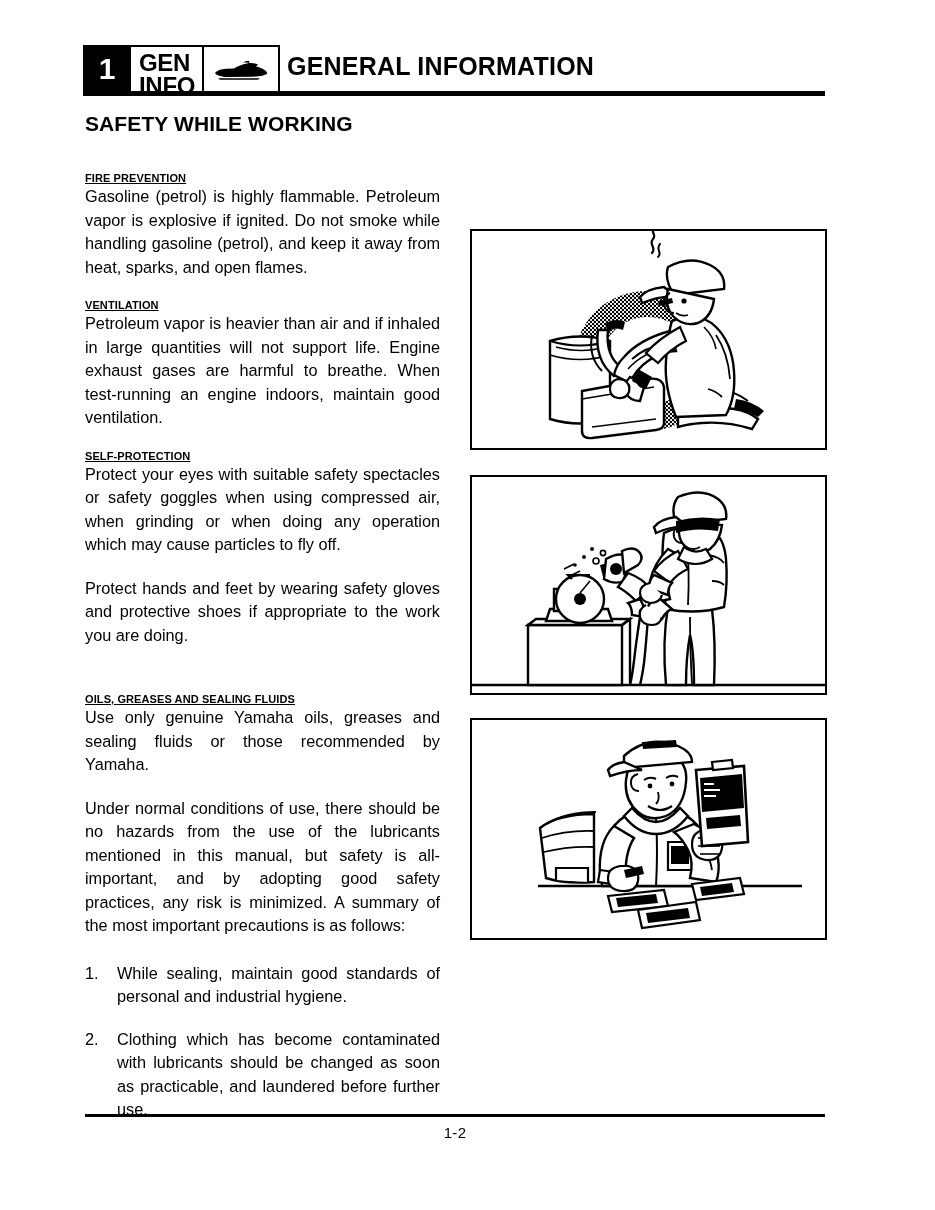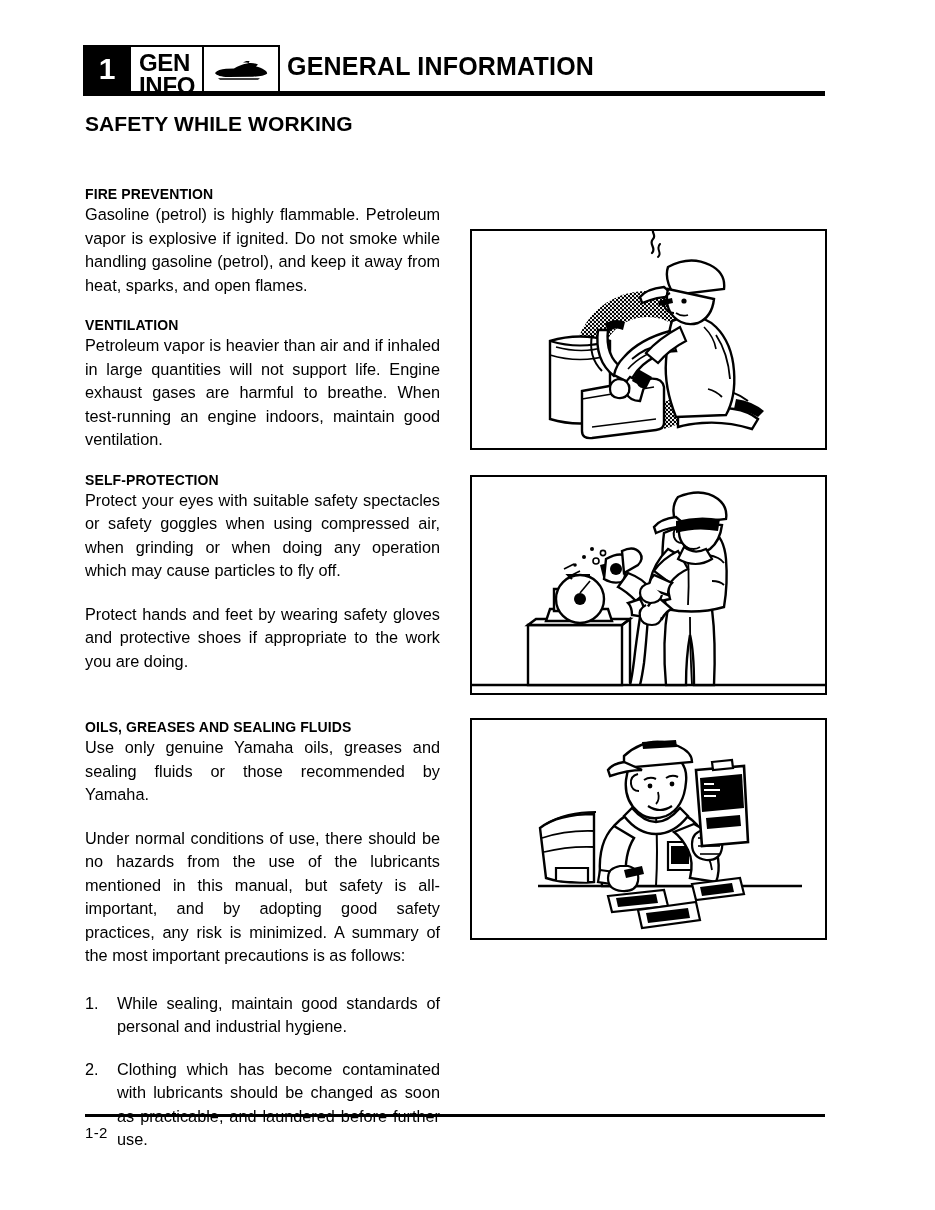--- a/index.html
+++ b/index.html
@@ -90,27 +90,28 @@
   .text-col {
     position: absolute;
     left: 85px;
     top: 112px;
     width: 355px;
   }
   .sec-title {
     font-size: 21px;
     font-weight: bold;
     letter-spacing: 0.1px;
-    margin: 0 0 26px 0;
+    margin: 0 0 12px 0;
   }
   .sub-title {
-    font-size: 14px;
+    font-size: 11px;
     font-weight: bold;
     letter-spacing: 0.1px;
     margin: 0 0 1px 0;
+    text-decoration: underline;
   }
   .para {
     font-size: 16.3px;
     line-height: 23.5px;
     text-align: justify;
     margin: 0;
   }
   .gap-sm { height: 20px; }
   .gap-md { height: 24px; }
   .gap-xl { height: 46px; }
@@ -150,20 +151,21 @@
     left: 85px;
     top: 1114px;
     width: 740px;
   }
   .footer-rule {
     width: 100%;
     height: 3px;
     background: #000000;
   }
   .footer-page {
+    text-align: center;
     font-size: 15px;
     margin-top: 7px;
     letter-spacing: 0.3px;
   }
 </style>
 </head>
 <body>
 
 <div class="page-header">
 

